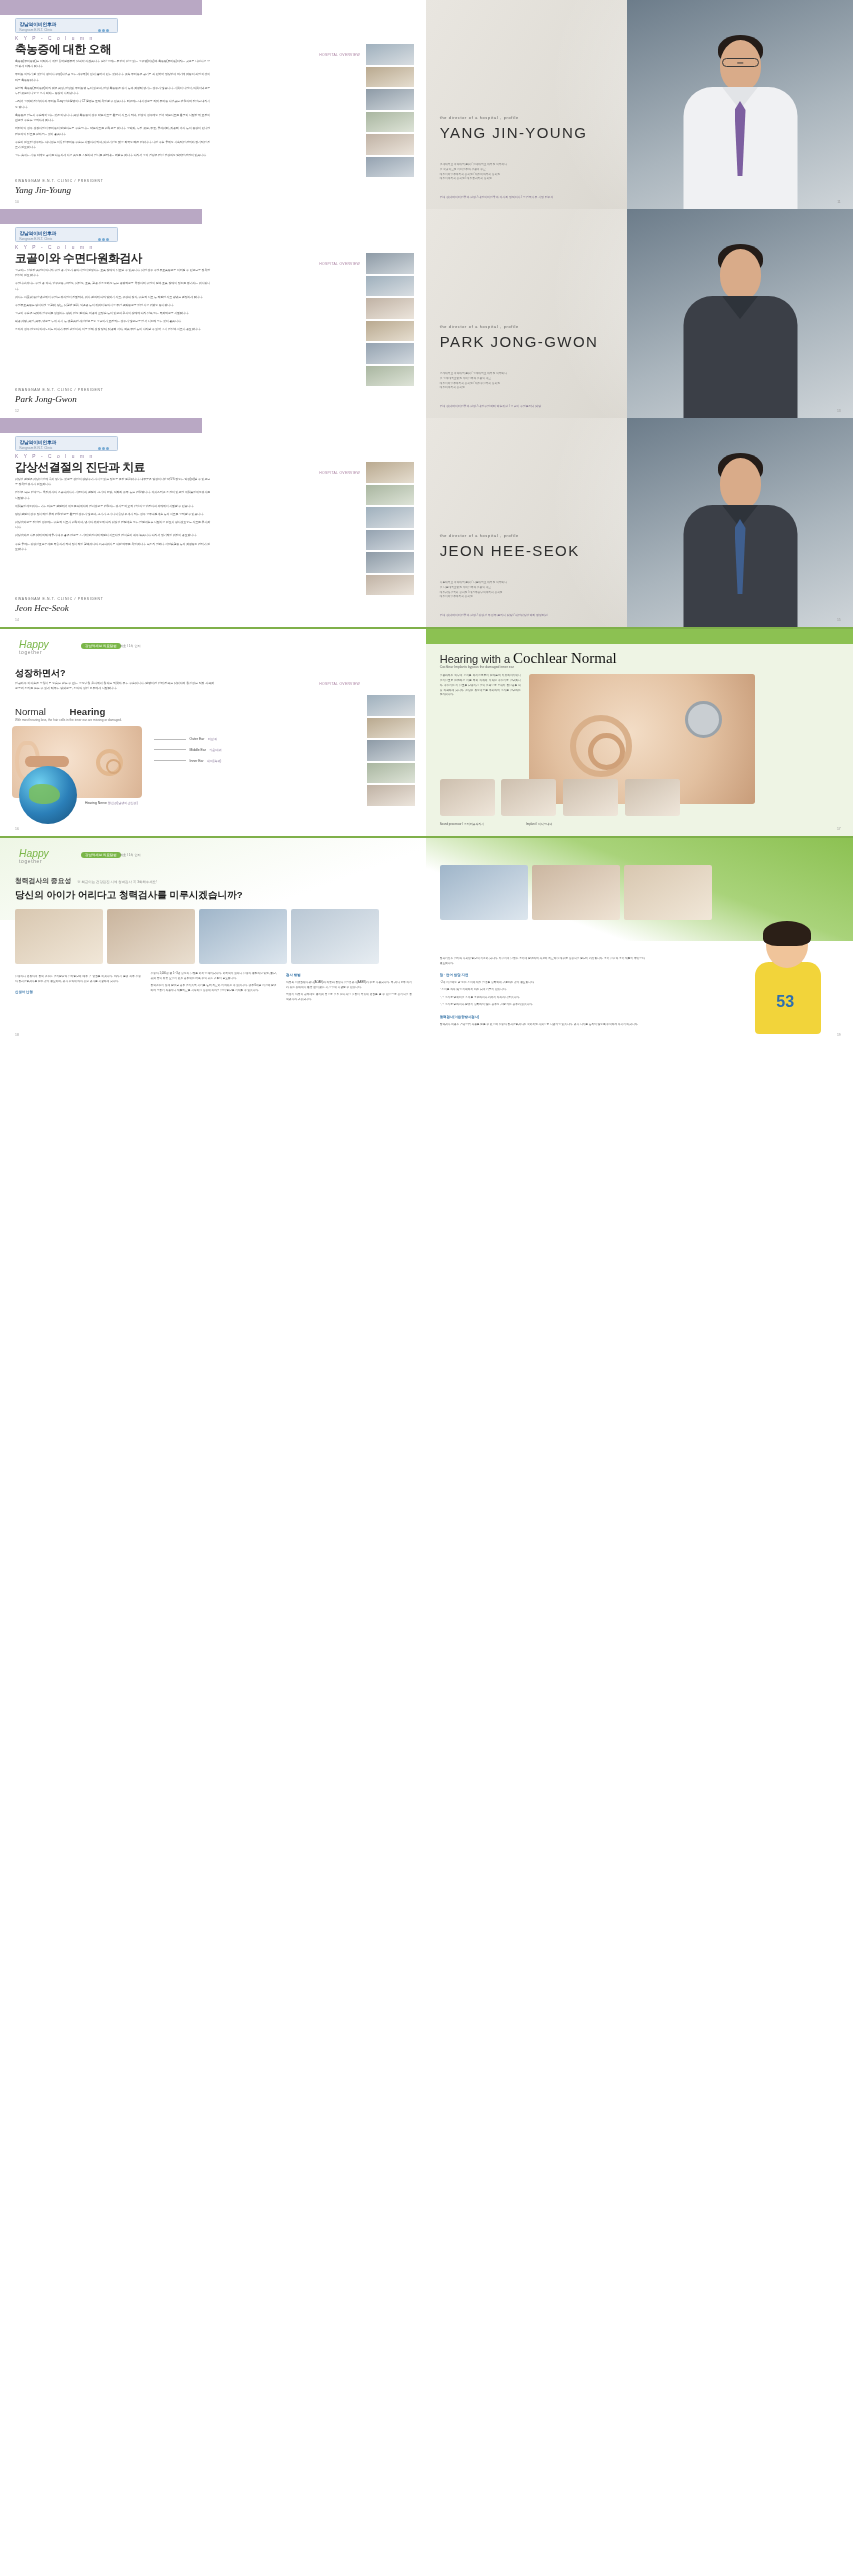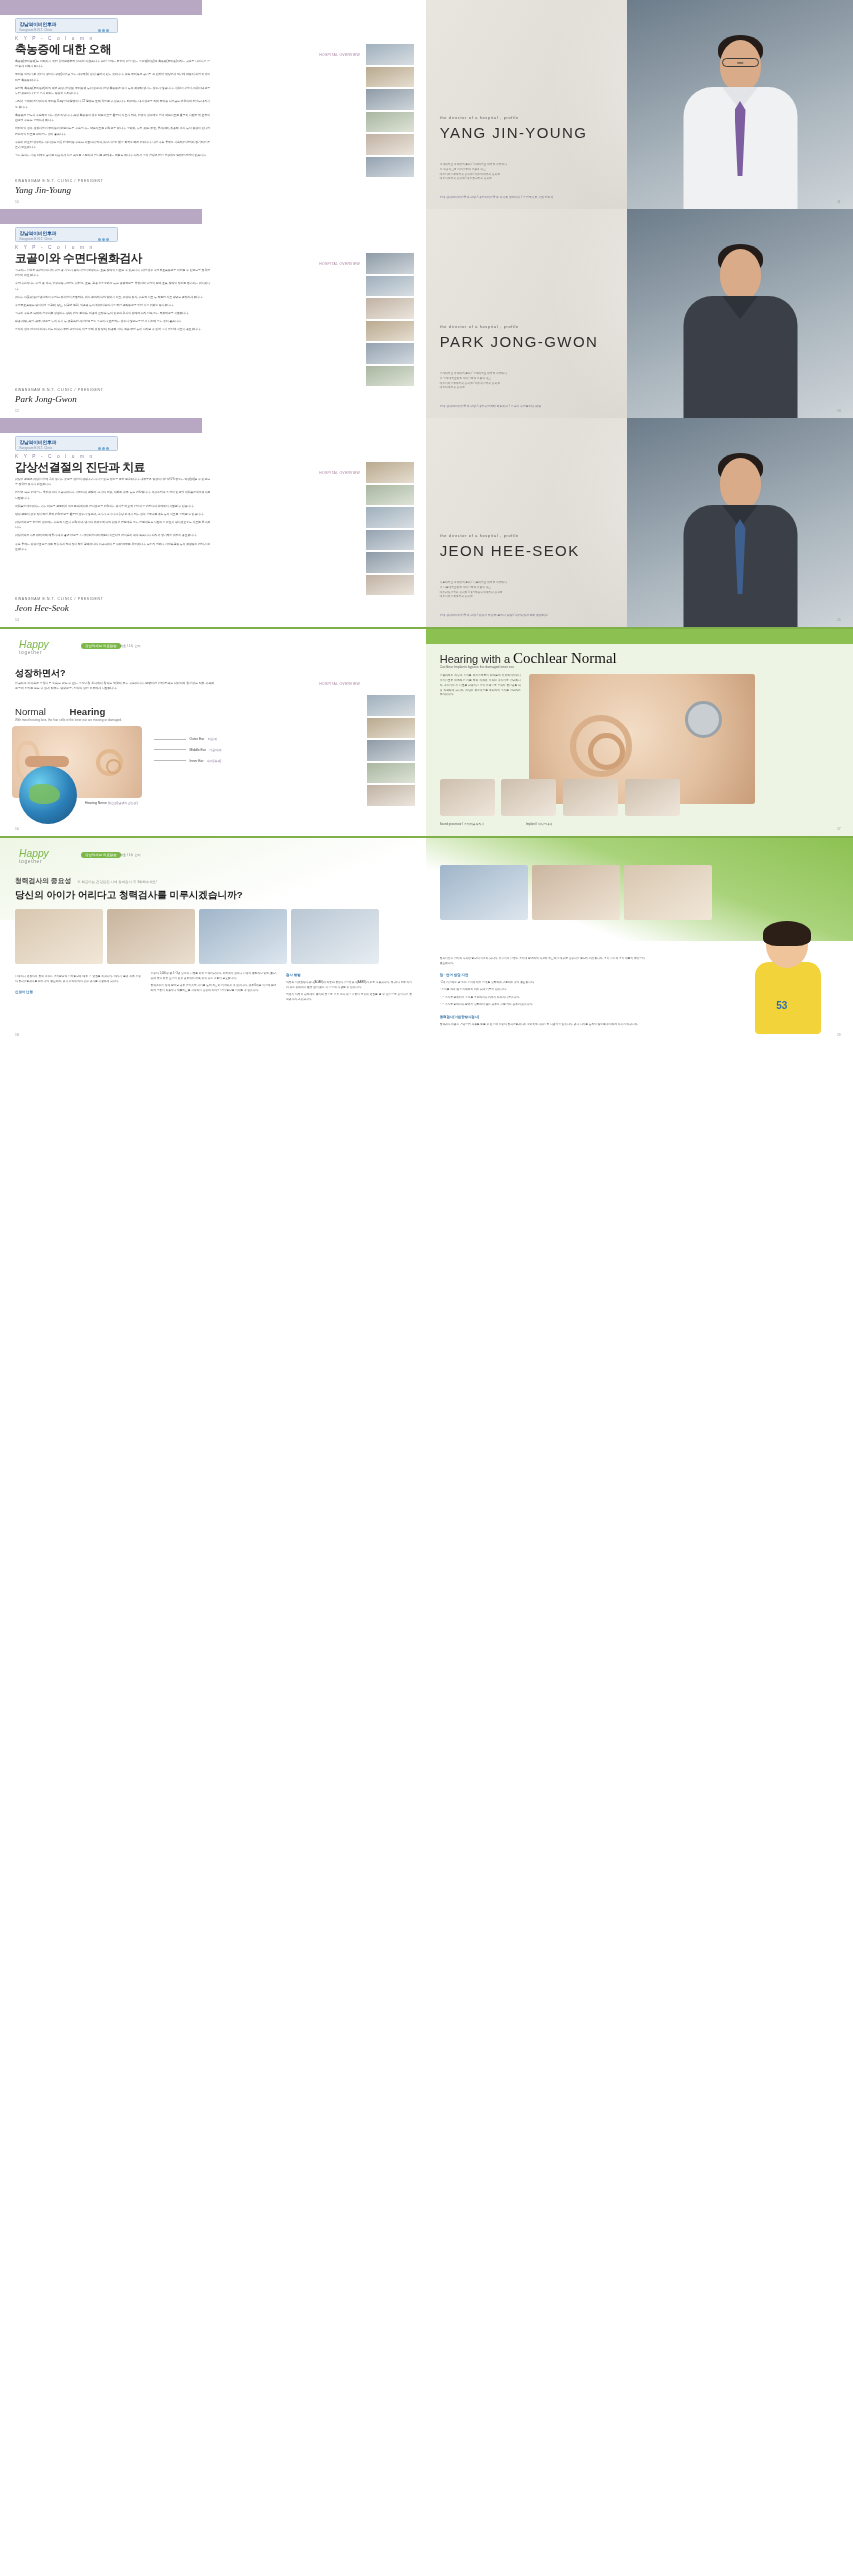--- a/index.html
+++ b/index.html
@@ -143,21 +143,21 @@
   .ph2 { background:linear-gradient(150deg,#c9b49d,#eadfd0);}
   .ph3 { background:linear-gradient(150deg,#9fb5c9,#dde6ee);}
   .ph4 { background:linear-gradient(150deg,#b9c7d4,#e7edf2);}
   .ph5 { background:linear-gradient(150deg,#cbb6a0,#efe3d4);}
   .cols2 { position:absolute; left:15px; top:134px; width:397px; columns:3; column-gap:9.6px; font-size:2.7px; line-height:1.8; color:#4a4a4a; text-align:justify;}
   .cols2 h4 { font-size:3.4px; color:#2f6fa5; margin:4.1px 0 1.4px; }
   .rightcol { position:absolute; left:13.7px; top:116px; width:205px; font-size:2.7px; line-height:1.8; color:#4a4a4a; text-align:justify;}
   .rightcol h4 { font-size:3.4px; color:#2f6fa5; margin:5.5px 0 2.1px;}
   .kid { position:absolute; right:13.7px; bottom:6.8px; width:103px; height:113px; }
   .kid .kbody { position:absolute; left:19px; bottom:0; width:66px; height:72px; background:#f2d43a; border-radius:13.7px 13.7px 4.1px 4.1px;}
-  .kid .knum { position:absolute; left:40px; bottom:23px; font-size:10px; color:#2d6fb0; font-weight:bold;}
+  .kid .knum { position:absolute; left:40px; bottom:23px; font-size:16px; color:#2d6fb0; font-weight:bold;}
   .kid .khead { position:absolute; left:30px; bottom:66px; width:42px; height:45px; background:#f0c49a; border-radius:50%;}
   .kid .khair { position:absolute; left:27px; bottom:88px; width:48px; height:25px; background:#2b1f17; border-radius:50% 50% 30% 30%;}
   .p5 .pgnum { bottom:4.1px; }
 </style>
 </head>
 <body>
 
 <div class="page spread">
   <div class="left">
     <div class="topbar"></div>

